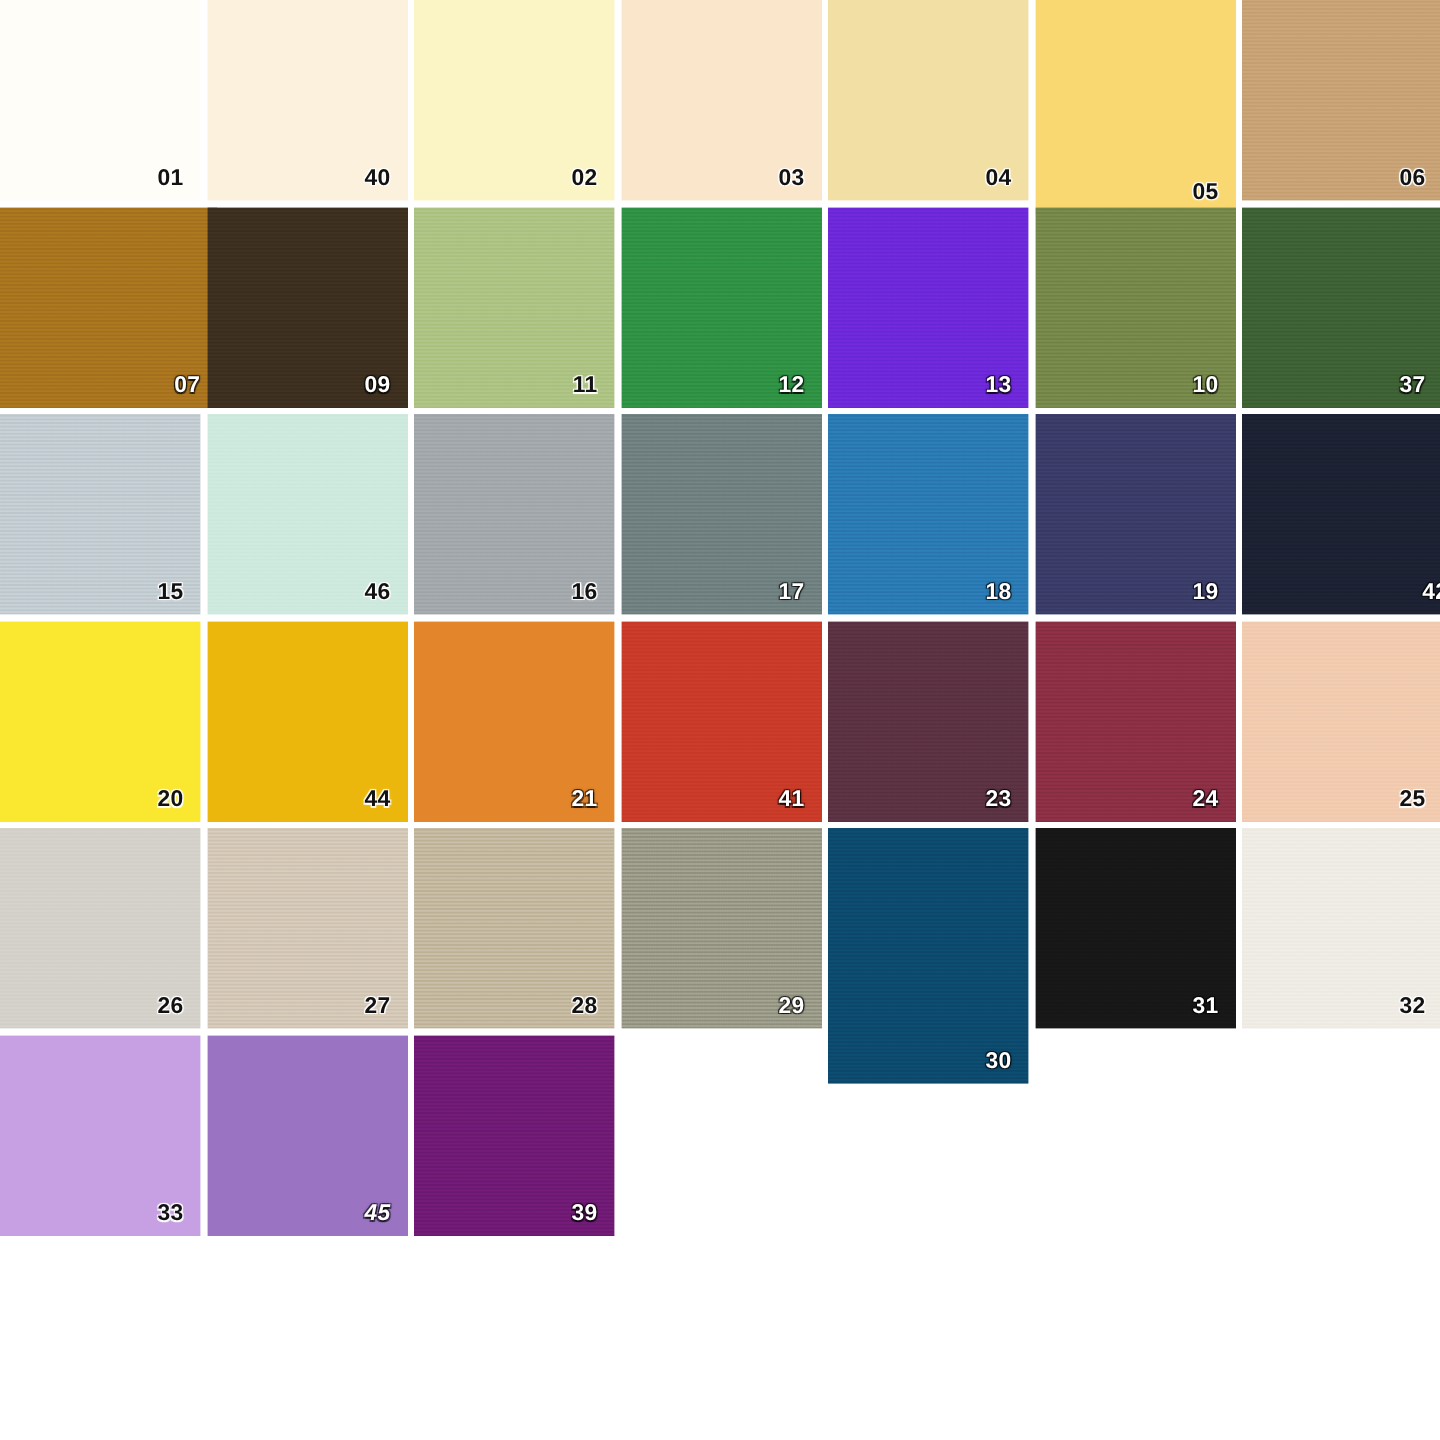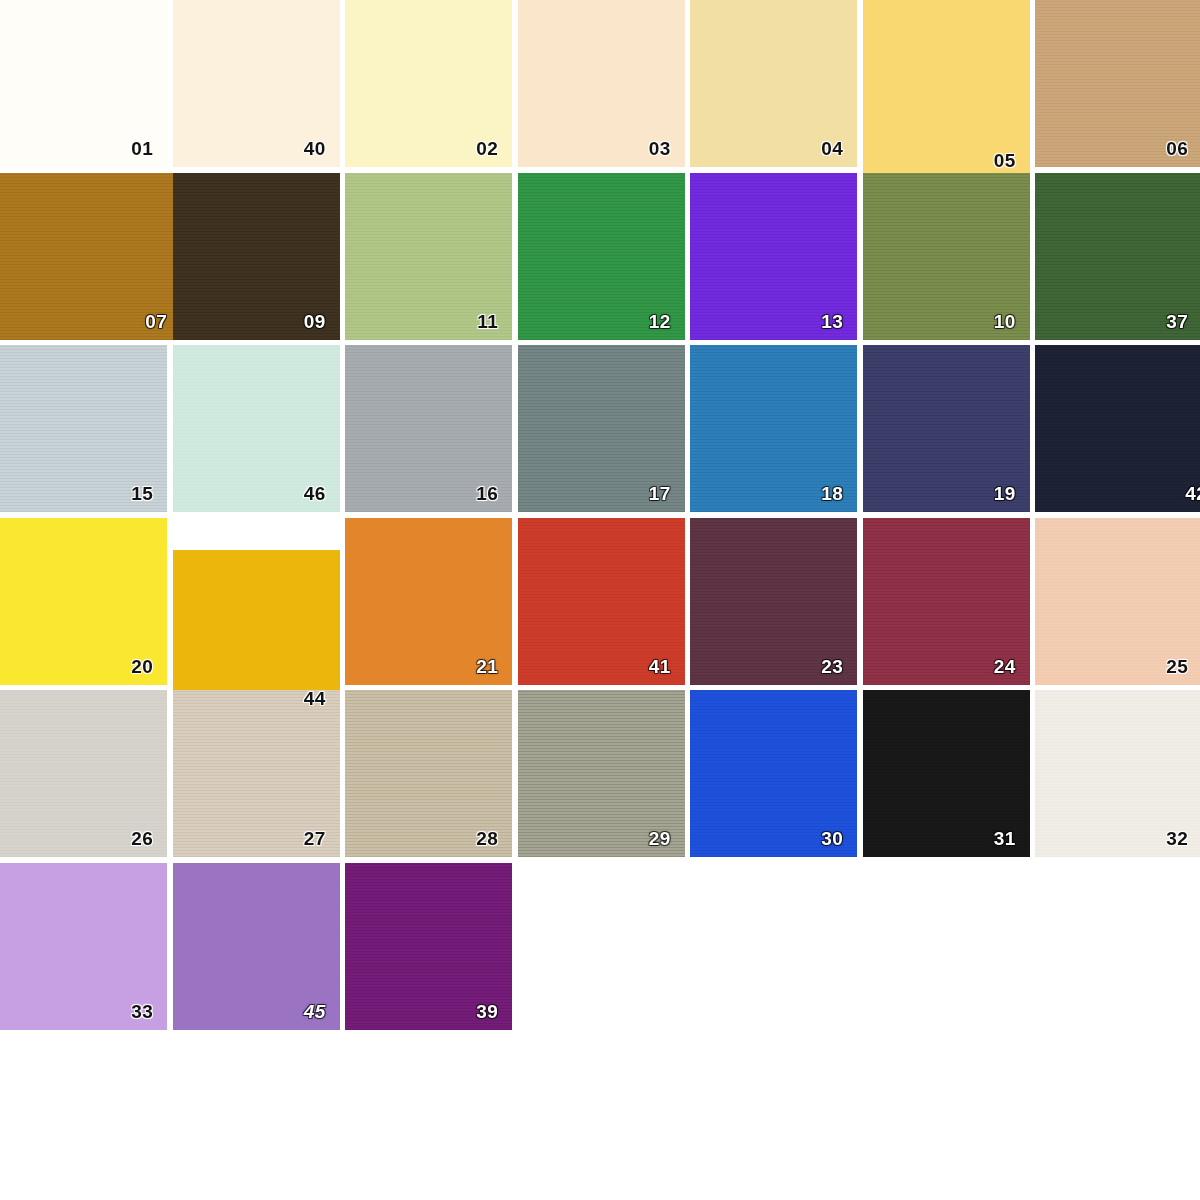--- a/index.html
+++ b/index.html
@@ -174,21 +174,21 @@
         <span class="swatch-label light">19</span>
       </div>
       <div class="swatch" style="background-color: rgb(28, 33, 51); width: 186px; height: 167px;">
         <div class="grain"></div>
         <span class="swatch-label light">42</span>
       </div>
       <div class="swatch grain-none" style="background-color: rgb(250, 231, 47); width: 167px; height: 167px;">
         <div class="grain"></div>
         <span class="swatch-label dark">20</span>
       </div>
-      <div class="swatch grain-none" style="background-color: rgb(236, 183, 12); width: 167px; height: 167px; margin-top: 32px;">
+      <div class="swatch grain-none" style="background-color: rgb(236, 183, 12); width: 167px; height: 167px;">
         <div class="grain"></div>
         <span class="swatch-label dark">44</span>
       </div>
       <div class="swatch grain-none" style="background-color: rgb(227, 133, 43); width: 167px; height: 167px;">
         <div class="grain"></div>
         <span class="swatch-label light">21</span>
       </div>
       <div class="swatch" style="background-color: rgb(202, 58, 40); width: 167px; height: 167px;">
         <div class="grain"></div>
         <span class="swatch-label light">41</span>
@@ -214,21 +214,21 @@
         <span class="swatch-label dark">27</span>
       </div>
       <div class="swatch grain-strong" style="background-color: rgb(196, 184, 159); width: 167px; height: 167px;">
         <div class="grain"></div>
         <span class="swatch-label dark">28</span>
       </div>
       <div class="swatch grain-strong" style="background-color: rgb(154, 154, 136); width: 167px; height: 167px;">
         <div class="grain"></div>
         <span class="swatch-label light">29</span>
       </div>
-      <div class="swatch" style="background-color: #1d4ed8; width: 167px; height: 167px;">
+      <div class="swatch" style="background-color: #0c4a6e; width: 167px; height: 213px;">
         <div class="grain"></div>
         <span class="swatch-label light">30</span>
       </div>
       <div class="swatch" style="background-color: rgb(23, 23, 23); width: 167px; height: 167px;">
         <div class="grain"></div>
         <span class="swatch-label light">31</span>
       </div>
       <div class="swatch grain-strong" style="background-color: rgb(239, 236, 229); width: 167px; height: 167px;">
         <div class="grain"></div>
         <span class="swatch-label dark">32</span>

